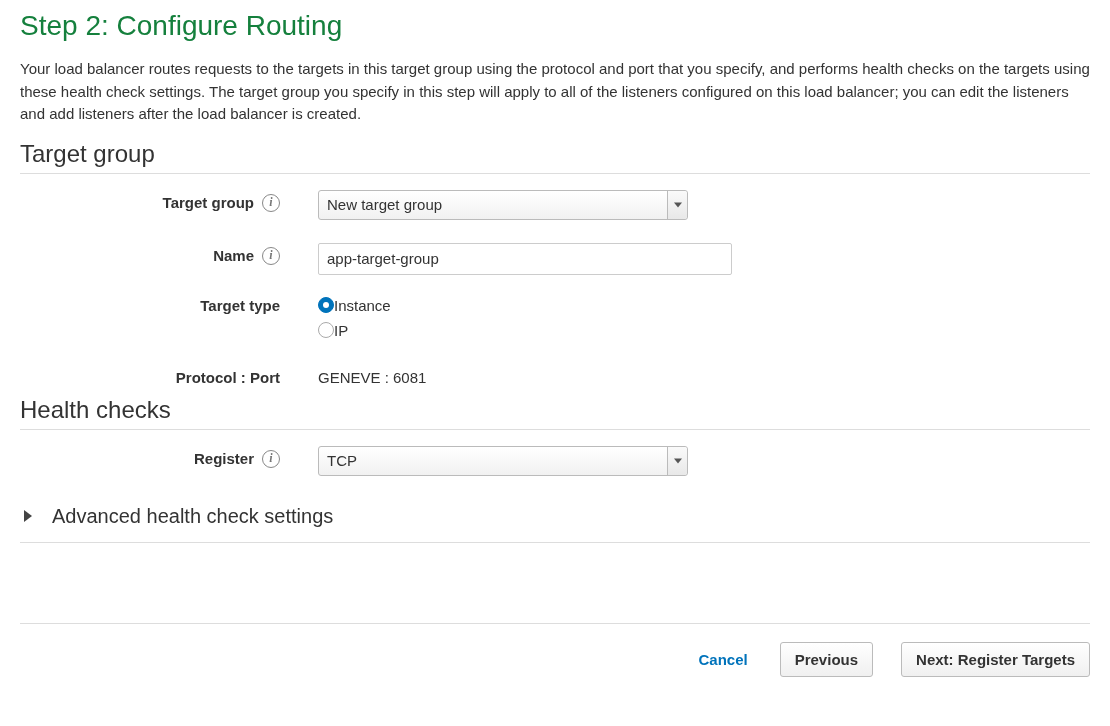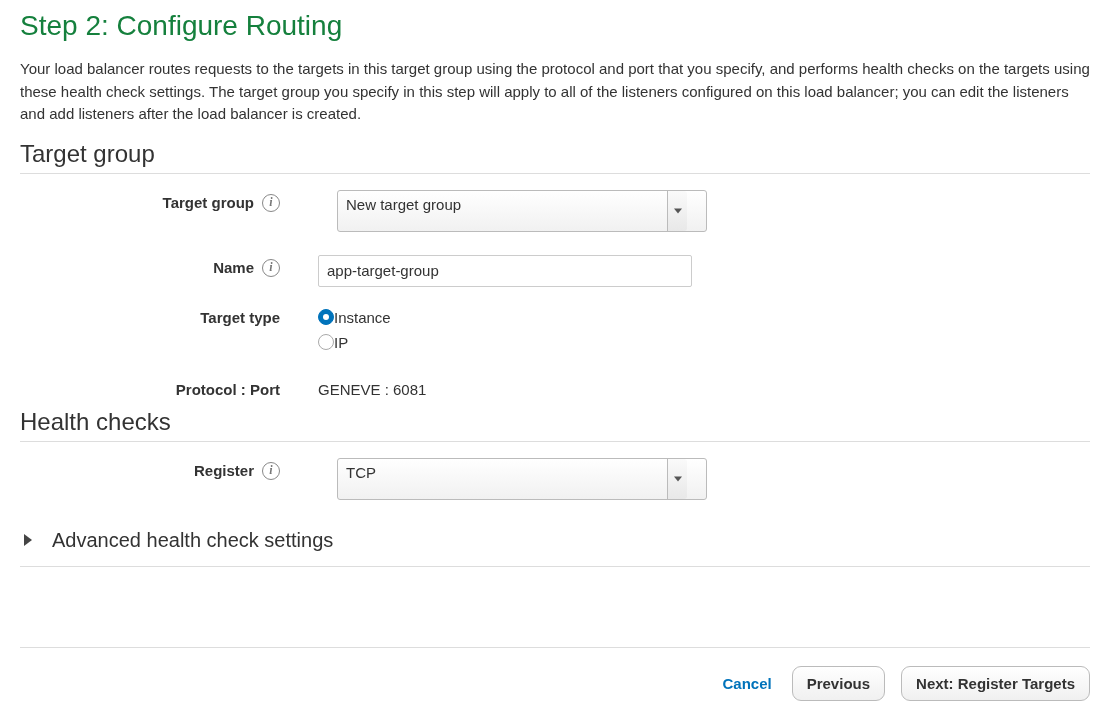--- a/index.html
+++ b/index.html
@@ -70,50 +70,49 @@
     cursor: pointer;
     flex-shrink: 0;
   }
   .select-wrap {
     position: relative;
     display: inline-block;
     width: 370px;
   }
   .select-box {
     width: 100%;
-    height: 42px;
+    height: 30px;
     border: 1px solid #bbb;
     border-radius: 3px;
     background: linear-gradient(#fff, #f1f1f1);
     padding: 0 38px 0 8px;
     font-size: 15px;
     color: #333;
     line-height: 28px;
     cursor: pointer;
     white-space: nowrap;
     overflow: hidden;
-    margin-left: 19px;
   }
   .select-caret {
     position: absolute;
     right: 1px;
     top: 1px;
     bottom: 1px;
     width: 20px;
     border-left: 1px solid #bbb;
     background: linear-gradient(#fafafa,#e8e8e8);
     display: flex;
     align-items: center;
     justify-content: center;
     pointer-events: none;
     border-radius: 0 3px 3px 0;
   }
   .select-caret svg { width: 8px; height: 6px; }
   .text-input {
-    width: 374px;
+    width: 414px;
     height: 32px;
     border: 1px solid #ccc;
     border-radius: 2px;
     padding: 0 8px;
     font-size: 15px;
     color: #333;
     background: #fff;
   }
   .radio-row {
     display: flex;
@@ -163,32 +162,32 @@
     border-bottom: 6px solid transparent;
     border-left: 8px solid #444;
   }
   .footer-bar {
     margin-top: 80px;
     border-top: 1px solid #ddd;
     padding-top: 18px;
     display: flex;
     justify-content: flex-end;
     align-items: center;
-    gap: 16px;
+    gap: 28px;
   }
   .link-btn {
     color: #0073bb;
     font-weight: 700;
     font-size: 15px;
     cursor: pointer;
     padding: 6px 4px;
   }
   .btn {
     border: 1px solid #bbb;
-    border-radius: 9px;
+    border-radius: 3px;
     background: linear-gradient(#fff, #f0f0f0);
     padding: 8px 14px;
     font-size: 15px;
     font-weight: 700;
     color: #333;
     cursor: pointer;
   }
 </style>
 </head>
 <body>

